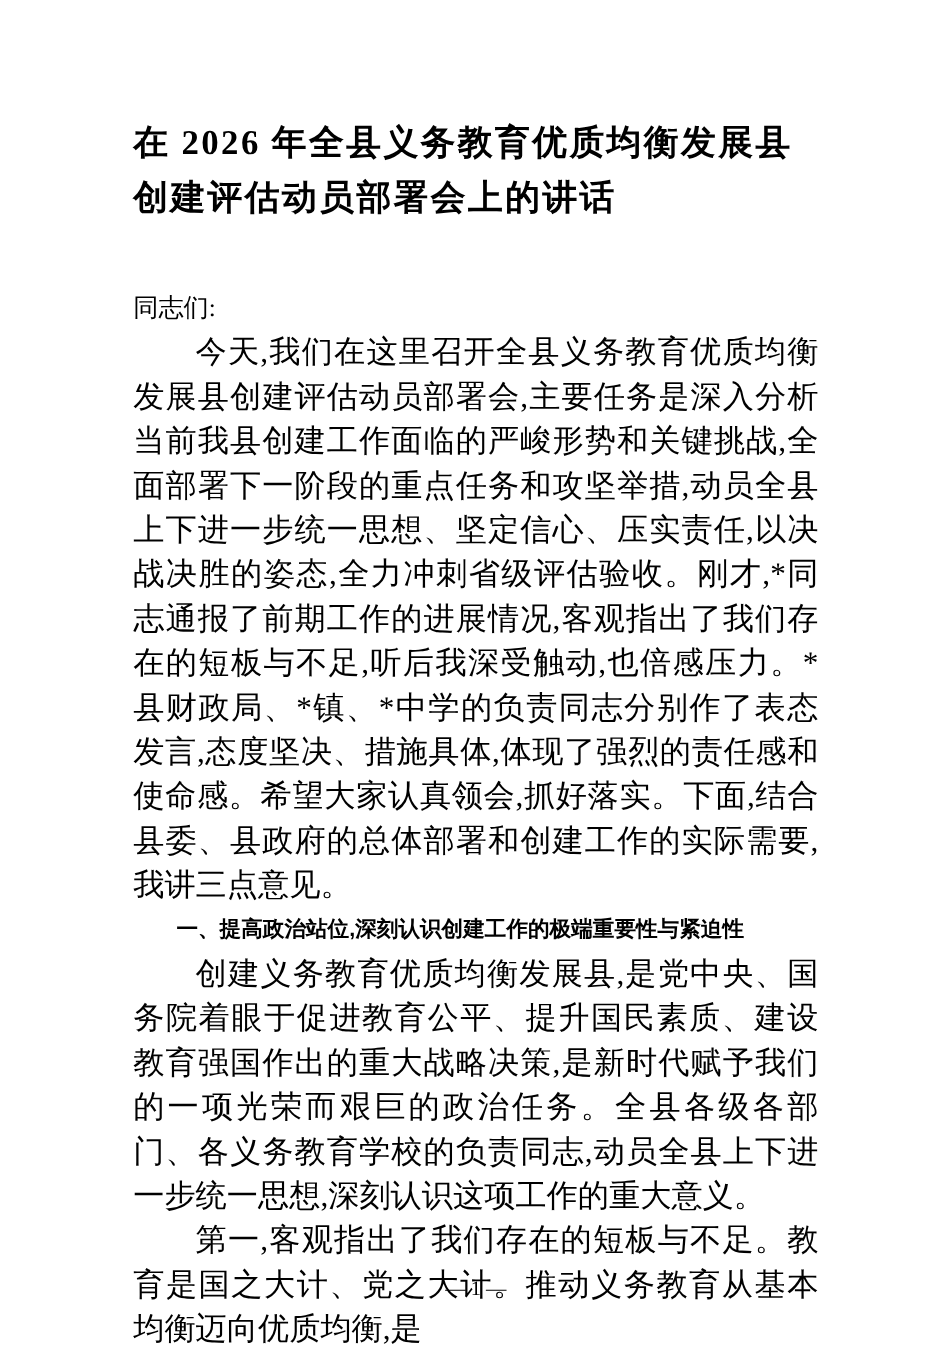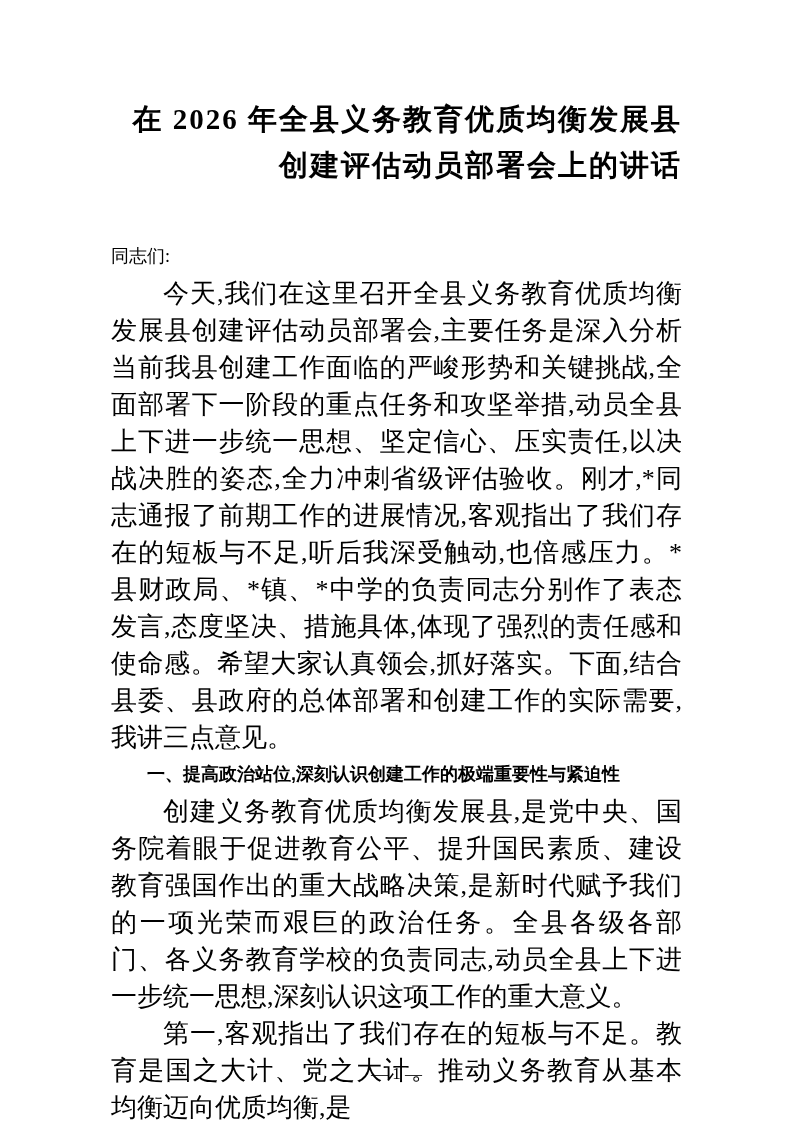--- a/index.html
+++ b/index.html
@@ -14,31 +14,31 @@
     margin: 0 auto;
     background: #ffffff;
     box-sizing: border-box;
     padding: 96px 111px 0 111px;
     color: #000000;
     font-family: "Liberation Serif", "DejaVu Serif", serif;
     overflow: hidden;
   }
   .doc-title {
     margin: 0 0 50px 0;
-    text-align: right;
+    text-align: left;
     font-size: 29px;
     line-height: 46px;
     font-weight: 700;
     letter-spacing: 2px;
     font-family: "Liberation Serif", "DejaVu Serif", serif;
   }
   .title-line { display: block; }
   .salutation {
     margin: 0;
-    font-size: 18px;
+    font-size: 21px;
     line-height: 37px;
     text-align: justify;
   }
   .para {
     margin: 0;
     font-size: 26px;
     line-height: 37px;
     text-align: justify;
     text-indent: 2em;
   }

